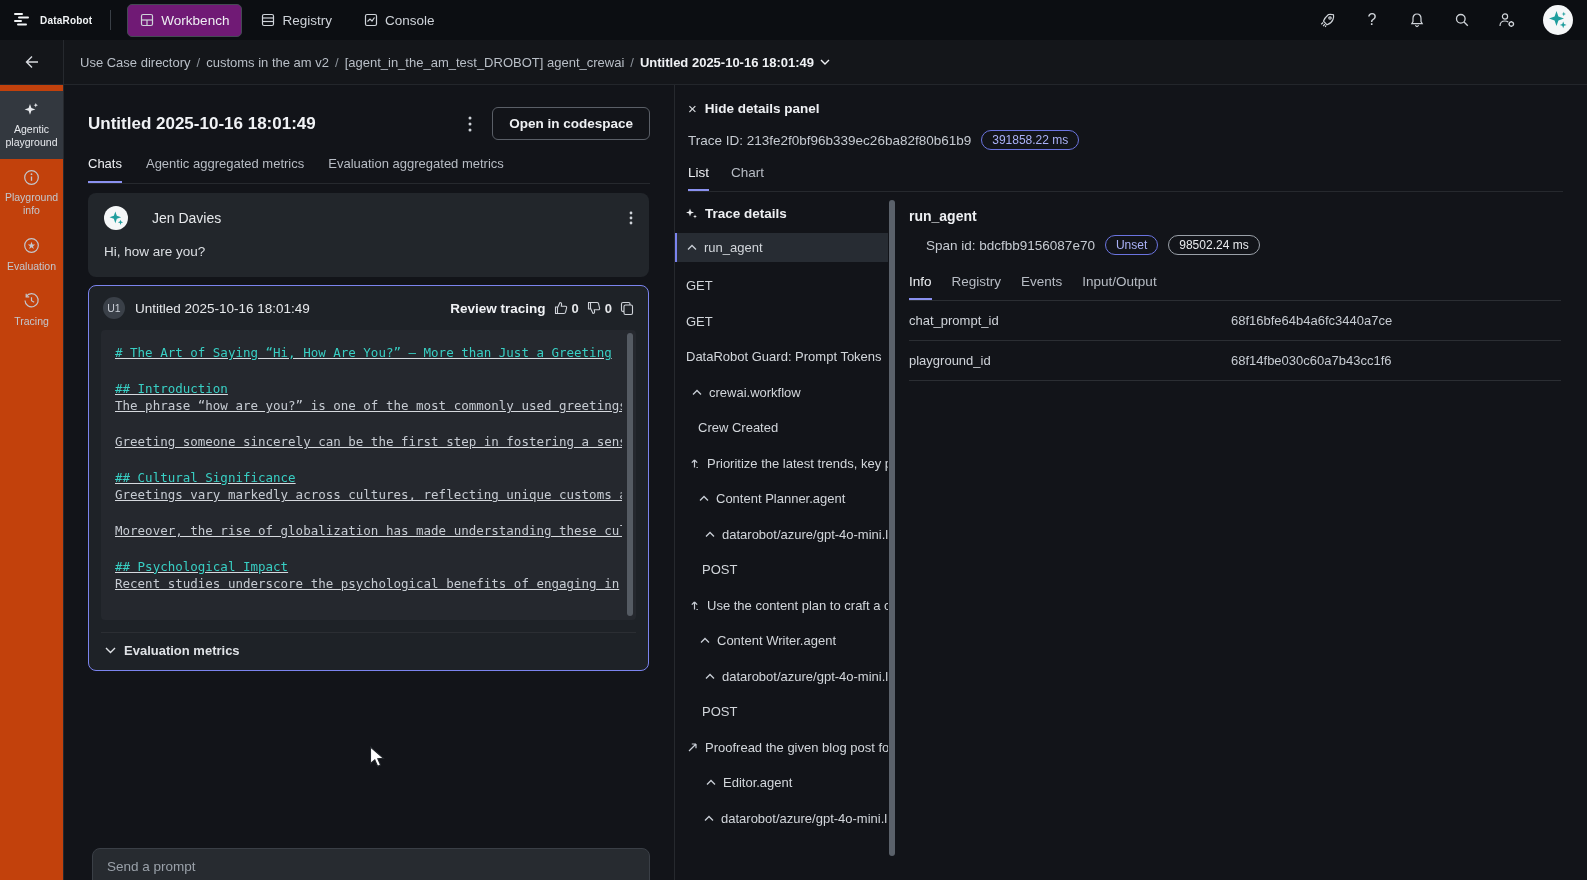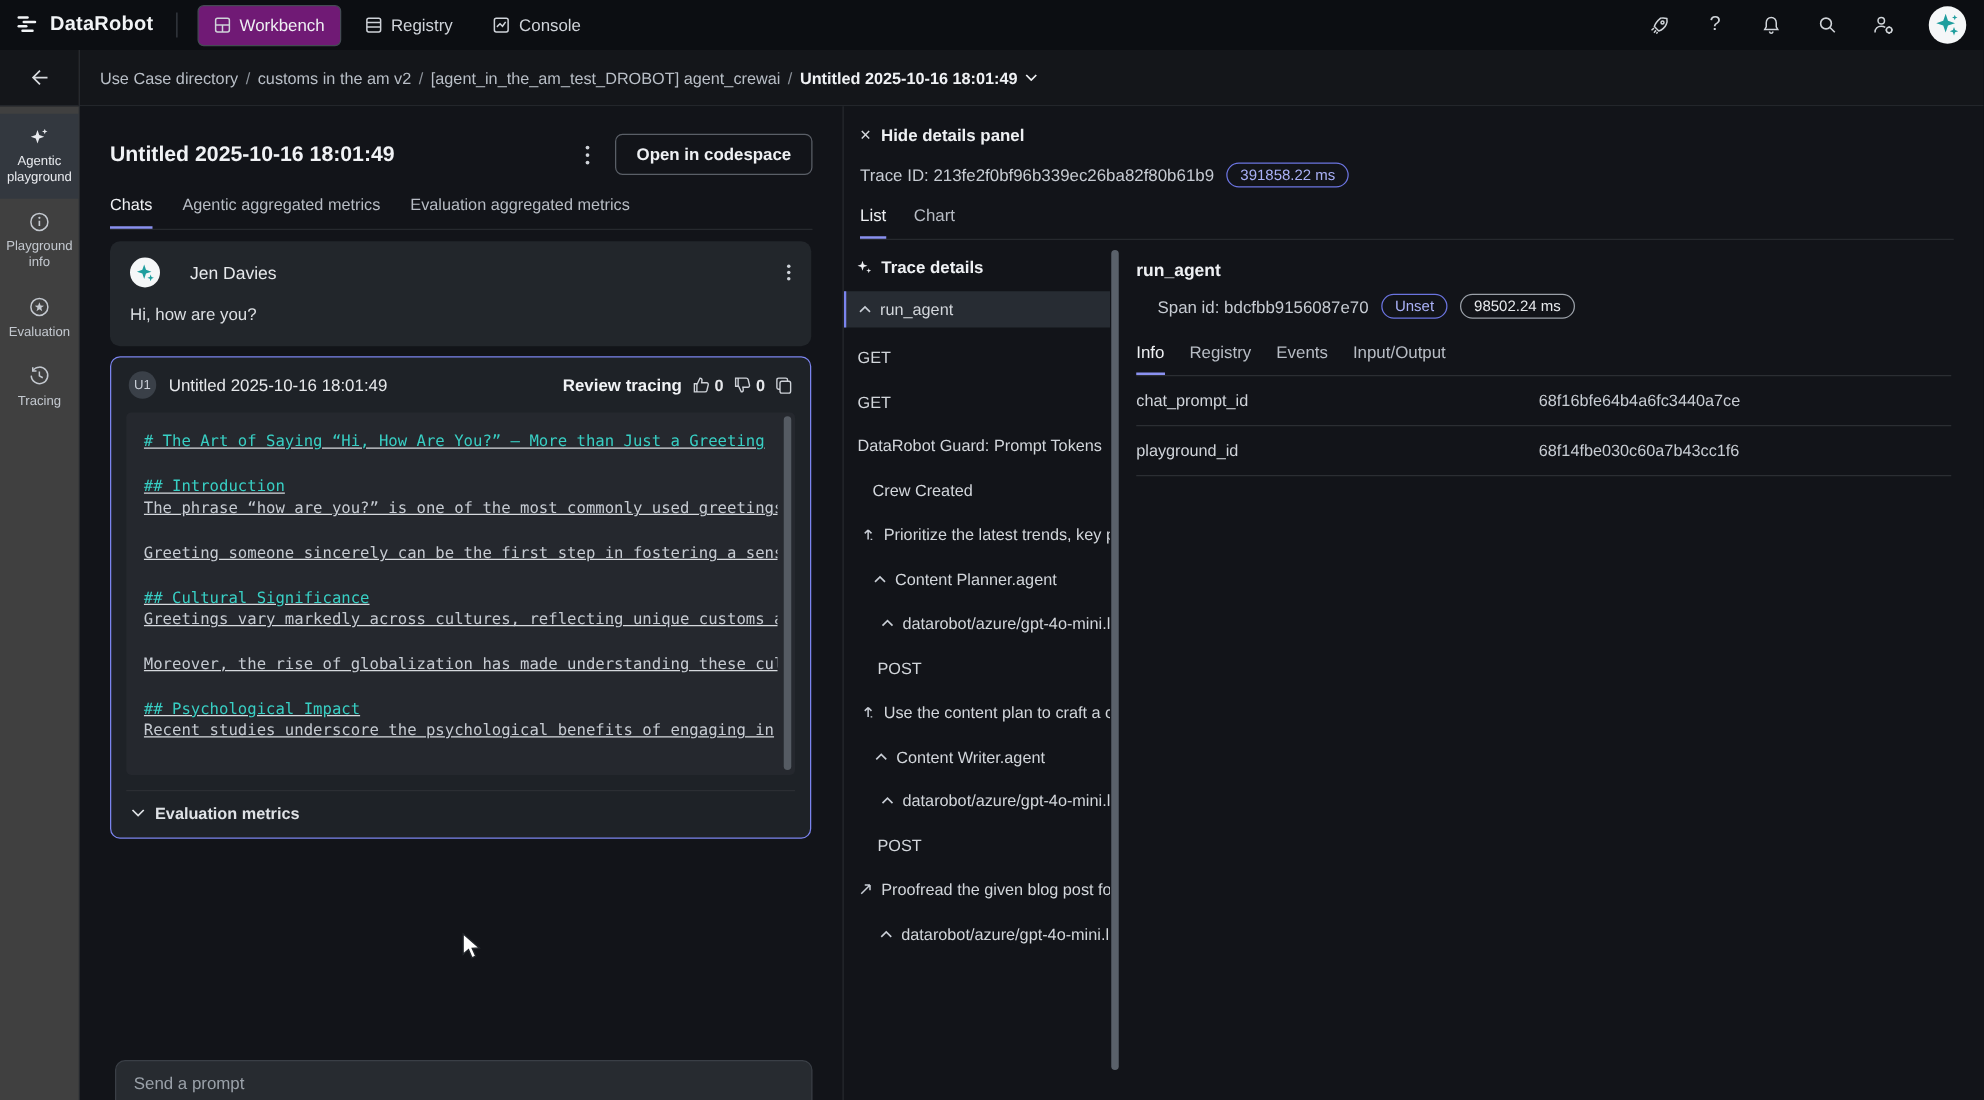--- a/index.html
+++ b/index.html
@@ -3,32 +3,32 @@
 <meta charset="utf-8">
 <style>
   * { margin:0; padding:0; box-sizing:border-box; }
   html,body { background:#0c0e12; }
   body { font-family:"Liberation Sans", sans-serif; }
   .app { position:relative; width:1587px; height:880px; overflow:hidden; background:#121419; color:#d6d9de; }
 
   
   .topnav { height:40px; background:#0c0e12; display:flex; align-items:center; padding:0 14px 0 12px; }
   .brand { display:flex; align-items:center; gap:8px; }
-  .brand-name { color:#f2f4f6; font-size:16px; font-weight:700; letter-spacing:.2px; }
+  .brand-name { color:#f2f4f6; font-size:10px; font-weight:700; letter-spacing:.2px; }
   .nav-divider { width:1px; height:20px; background:#3a3f46; margin:0 16px 0 18px; }
   .nav-tabs { display:flex; align-items:center; gap:6px; }
   .nav-tab { display:flex; align-items:center; gap:7px; padding:8px 12px; border-radius:5px; font-size:13.5px; color:#cfd3d9; cursor:pointer; border:1px solid transparent; }
   .nav-tab.active { background:#701a75; border-color:#444a53; color:#eef0f3; }
   .topnav-right { margin-left:auto; display:flex; align-items:center; gap:27px; }
   .top-icon { width:18px; height:18px; color:#d0d4d9; display:inline-flex; align-items:center; justify-content:center; cursor:pointer; font-size:15px; }
   .avatar { width:30px; height:30px; border-radius:50%; background:#f5f7f8; display:flex; align-items:center; justify-content:center; cursor:pointer; }
 
   
   .body-row { display:flex; height:840px; }
-  .left-col { width:64px; flex:none; display:flex; flex-direction:column; background:#404040; border-right:1px solid #26292e; }
+  .left-col { width:64px; flex:none; display:flex; flex-direction:column; background:#c2410c; border-right:1px solid #26292e; }
   .back-cell { height:45px; flex:none; background:#14161a; border-bottom:1px solid #23262b; display:flex; align-items:center; justify-content:center; color:#d7dade; cursor:pointer; }
   .sidebar { flex:1; display:flex; flex-direction:column; padding-top:6px; }
   .side-item { padding:9px 2px 10px; display:flex; flex-direction:column; align-items:center; gap:5px; color:#c3c8cf; font-size:10.5px; line-height:1.25; text-align:center; cursor:pointer; }
   .side-item.active { background:#33383f; color:#e8eaee; }
   .side-item .sicon { width:18px; height:18px; display:flex; align-items:center; justify-content:center; }
 
   .right-col { flex:1; display:flex; flex-direction:column; min-width:0; }
   .breadcrumb-bar { height:45px; flex:none; background:#14161a; border-bottom:1px solid #23262b; display:flex; align-items:center; padding:0 16px; font-size:13px; color:#b9bfc7; white-space:nowrap; }
   .crumb { cursor:pointer; }
   .crumb-sep { margin:0 6px; color:#8d939b; }
@@ -430,20 +430,28 @@
               </div>
               <div class="trow" style="padding-left:11px">
                 <span>GET</span>
               </div>
               <div class="trow" style="padding-left:11px">
                 <span>GET</span>
               </div>
               <div class="trow" style="padding-left:11px">
                 <span>DataRobot Guard: Prompt Tokens</span>
               </div>
+              <div class="trow" style="padding-left:17px">
+                <span class="tic">
+                    <svg width="10" height="7" viewBox="0 0 10 7">
+                      <path d="M1 5.5 L5 1.5 L9 5.5" fill="none" stroke="#c9ced6" stroke-width="1.3"></path>
+                    </svg>
+                  </span>
+                <span>crewai.workflow</span>
+              </div>
               <div class="trow" style="padding-left:23px">
                 <span>Crew Created</span>
               </div>
               <div class="trow" style="padding-left:14px">
                 <span class="tic">
                     <svg width="11" height="11" viewBox="0 0 11 11">
                       <g fill="none" stroke="#c9ced6" stroke-width="1.2">
                         <path d="M5.5 9.5 L5.5 2 M5.5 2 L2.8 4.7 M5.5 2 L8.2 4.7"></path>
                         <path d="M7.5 9.5 L8.8 9.5" stroke-width="1"></path>
                       </g>
@@ -502,20 +510,28 @@
               </div>
               <div class="trow" style="padding-left:12px">
                 <span class="tic">
                     <svg width="11" height="11" viewBox="0 0 11 11">
                       <g fill="none" stroke="#c9ced6" stroke-width="1.2">
                         <path d="M2 9 L9 2 M9 2 L4.8 2 M9 2 L9 6.2"></path>
                       </g>
                     </svg>
                   </span>
                 <span>Proofread the given blog post for</span>
+              </div>
+              <div class="trow" style="padding-left:31px">
+                <span class="tic">
+                    <svg width="10" height="7" viewBox="0 0 10 7">
+                      <path d="M1 5.5 L5 1.5 L9 5.5" fill="none" stroke="#c9ced6" stroke-width="1.3"></path>
+                    </svg>
+                  </span>
+                <span>Editor.agent</span>
               </div>
               <div class="trow" style="padding-left:29px">
                 <span class="tic">
                     <svg width="10" height="7" viewBox="0 0 10 7">
                       <path d="M1 5.5 L5 1.5 L9 5.5" fill="none" stroke="#c9ced6" stroke-width="1.3"></path>
                     </svg>
                   </span>
                 <span>datarobot/azure/gpt-4o-mini.l</span>
               </div>
             </div>

